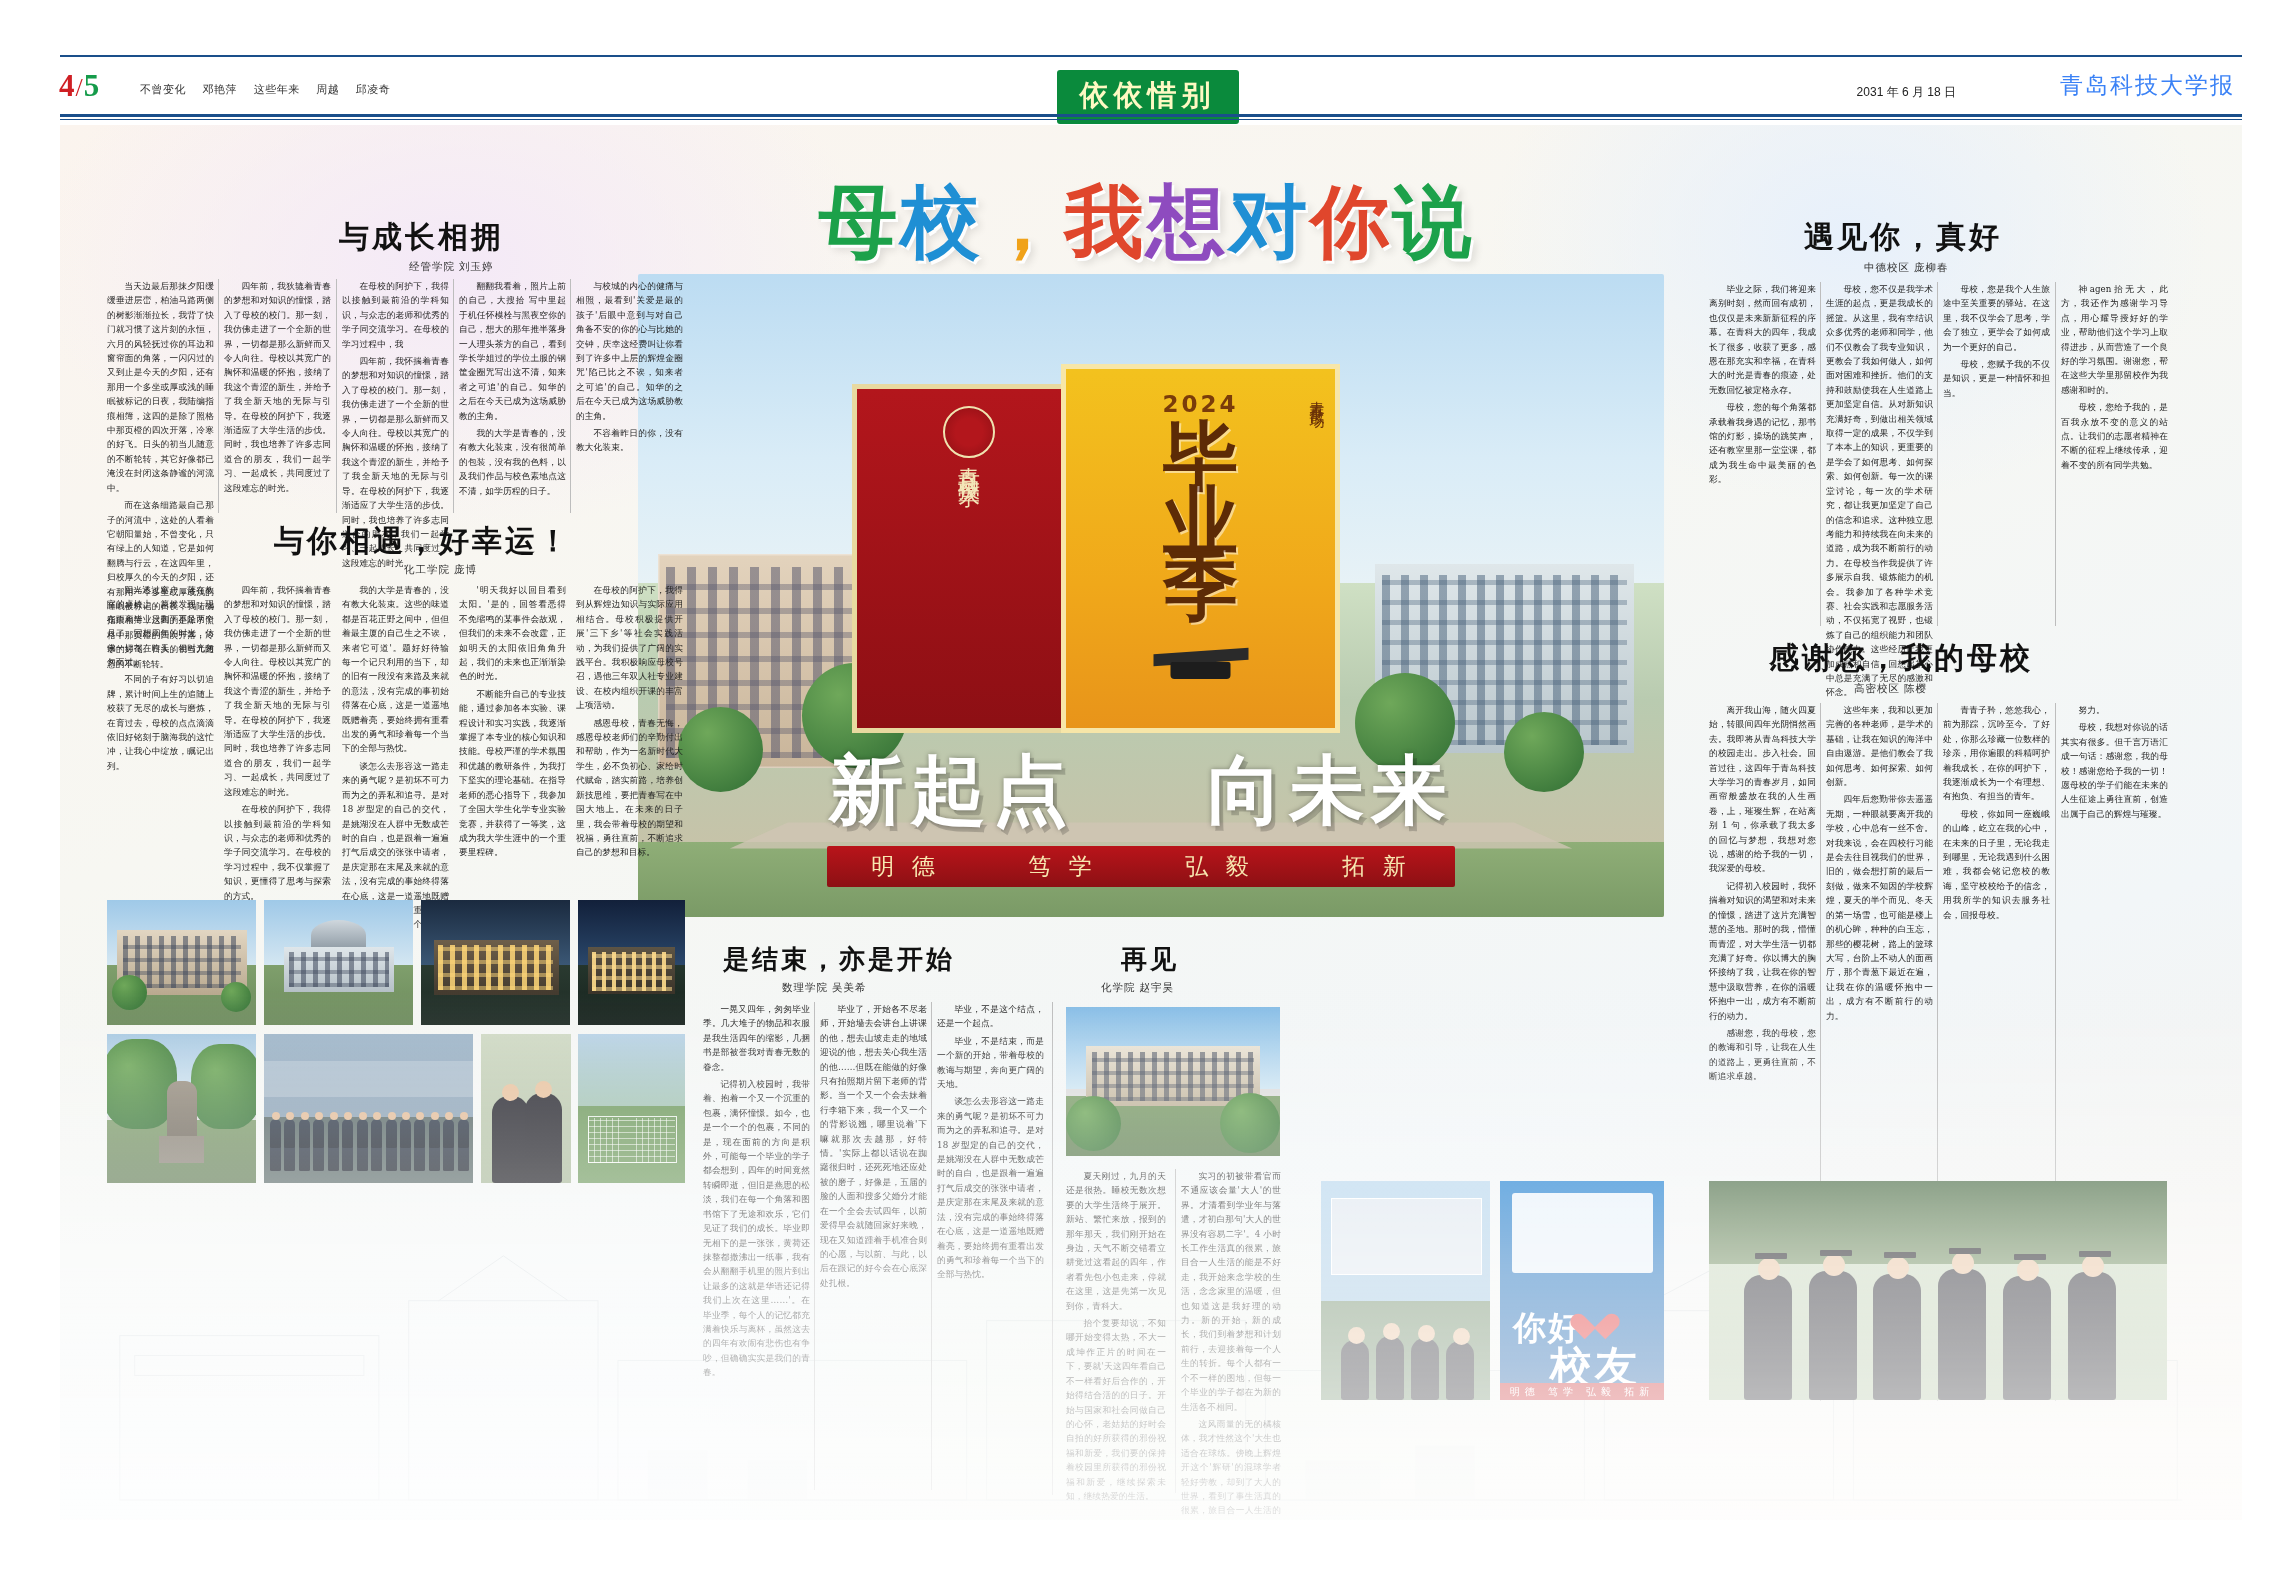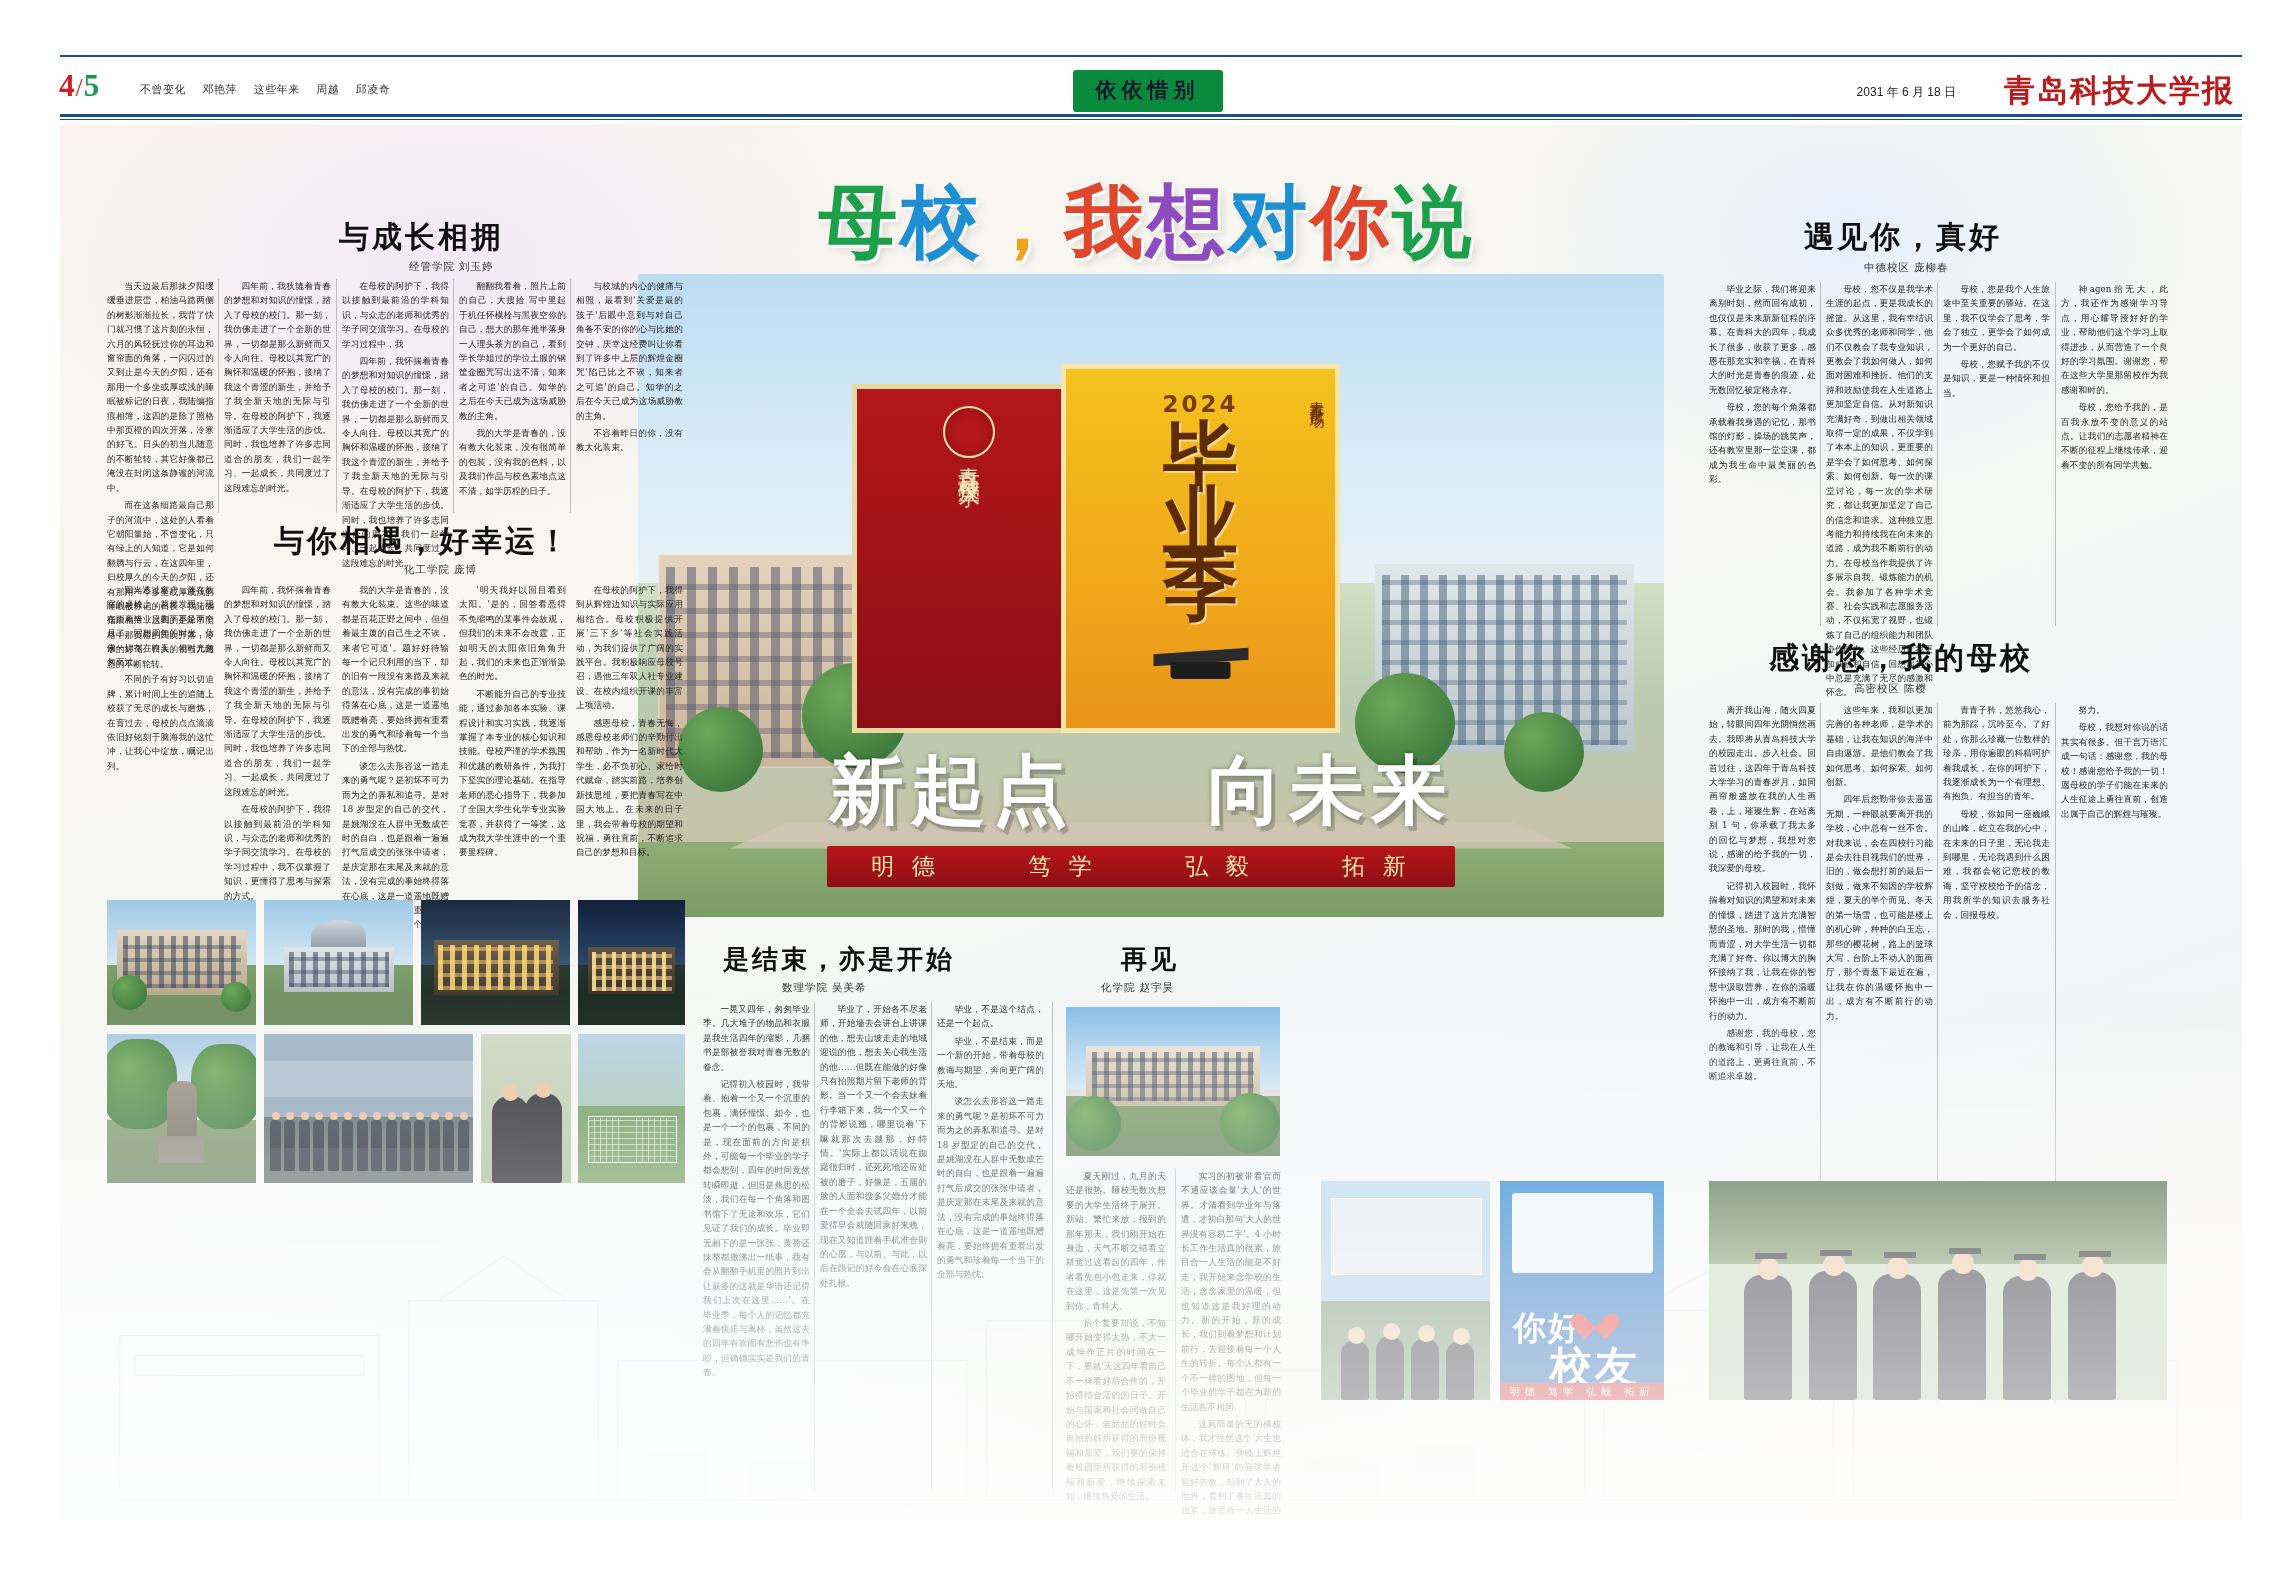--- a/index.html
+++ b/index.html
@@ -9,24 +9,24 @@
   
   .masthead{position:absolute;left:0;top:0;width:2295px;height:75px;background:#ffffff;}
   .mast-inner{position:absolute;left:60px;top:55px;width:2182px;height:2px;background:#1a4f8a;}
   .pagenum{position:absolute;left:59px;top:70px;display:flex;align-items:baseline;}
   .pnum-red{font-size:31px;color:#cf1f24;font-weight:bold;font-family:"Liberation Serif",serif;line-height:1;}
   .pnum-slash{font-size:26px;color:#cf1f24;margin:0 1px;}
   .pnum-green{font-size:31px;color:#159b4a;font-weight:bold;line-height:1;}
   .mast-credits{position:absolute;left:140px;top:82px;font-size:11px;color:#333;letter-spacing:0.5px;font-family:"Liberation Sans",sans-serif;}
   .mast-credits span{margin-right:13px;}
   .mast-title{position:absolute;left:50%;top:70px;transform:translateX(-50%);
-    background:#0a8a3c;color:#0f172a;font-size:21px;font-weight:bold;letter-spacing:5px;
+    background:#0a8a3c;color:#fef9c3;font-size:29px;font-weight:bold;letter-spacing:5px;
     padding:6px 23px 8px 23px;border-radius:3px;font-family:Liberation Mono, monospace;}
   .mast-date{position:absolute;right:339px;top:84px;font-size:12px;color:#222;font-family:"Liberation Sans",sans-serif;}
-  .mast-logo{position:absolute;right:60px;top:70px;color:#b91c1c;font-size:31px;font-weight:bold;letter-spacing:2px;font-family:"DejaVu Serif",serif;}
+  .mast-logo{position:absolute;right:60px;top:70px;color:#3b82f6;font-size:23px;font-weight:normal;letter-spacing:2px;font-family:"DejaVu Serif",serif;}
   .mast-rule{position:absolute;left:60px;top:114px;width:2182px;height:2.5px;background:#1a4f8a;}
   .mast-rule2{position:absolute;left:60px;top:119px;width:2182px;height:1px;background:#1a4f8a;}
 
   
   .sheet{position:absolute;left:60px;top:125px;width:2182px;height:1395px;
     background:
       radial-gradient(ellipse 698px 448px at 18% 10%, #f4e9f7 0%, rgba(255,255,255,0) 60%),
       radial-gradient(ellipse 598px 448px at 82% 8%, #e7f0fb 0%, rgba(255,255,255,0) 60%),
       radial-gradient(ellipse 797px 498px at 50% 95%, #eef3ea 0%, rgba(255,255,255,0) 60%),
       linear-gradient(160deg,#fbf4ee 0%, #f7f7f2 35%, #f2f6f8 70%, #f6f1ea 100%);

